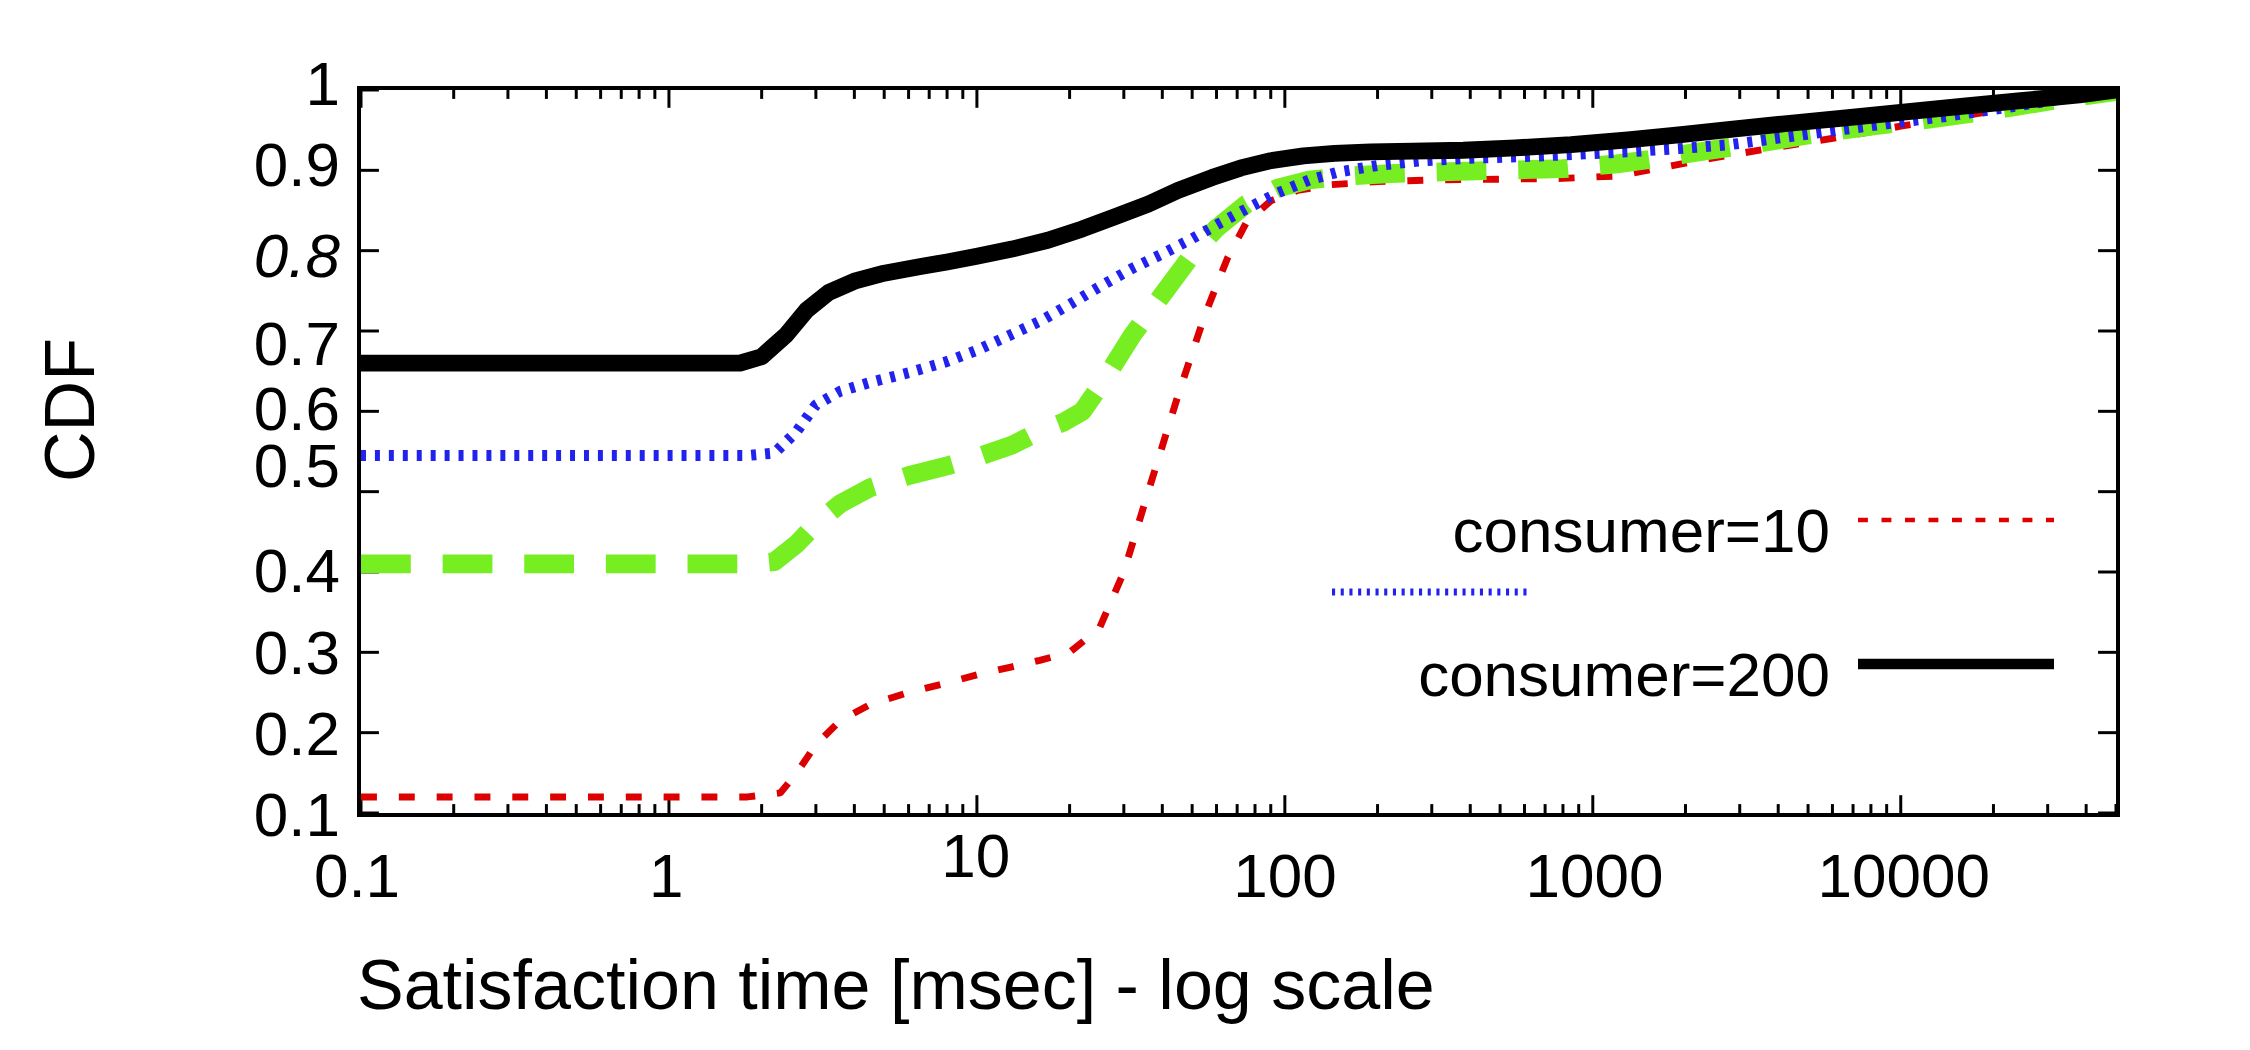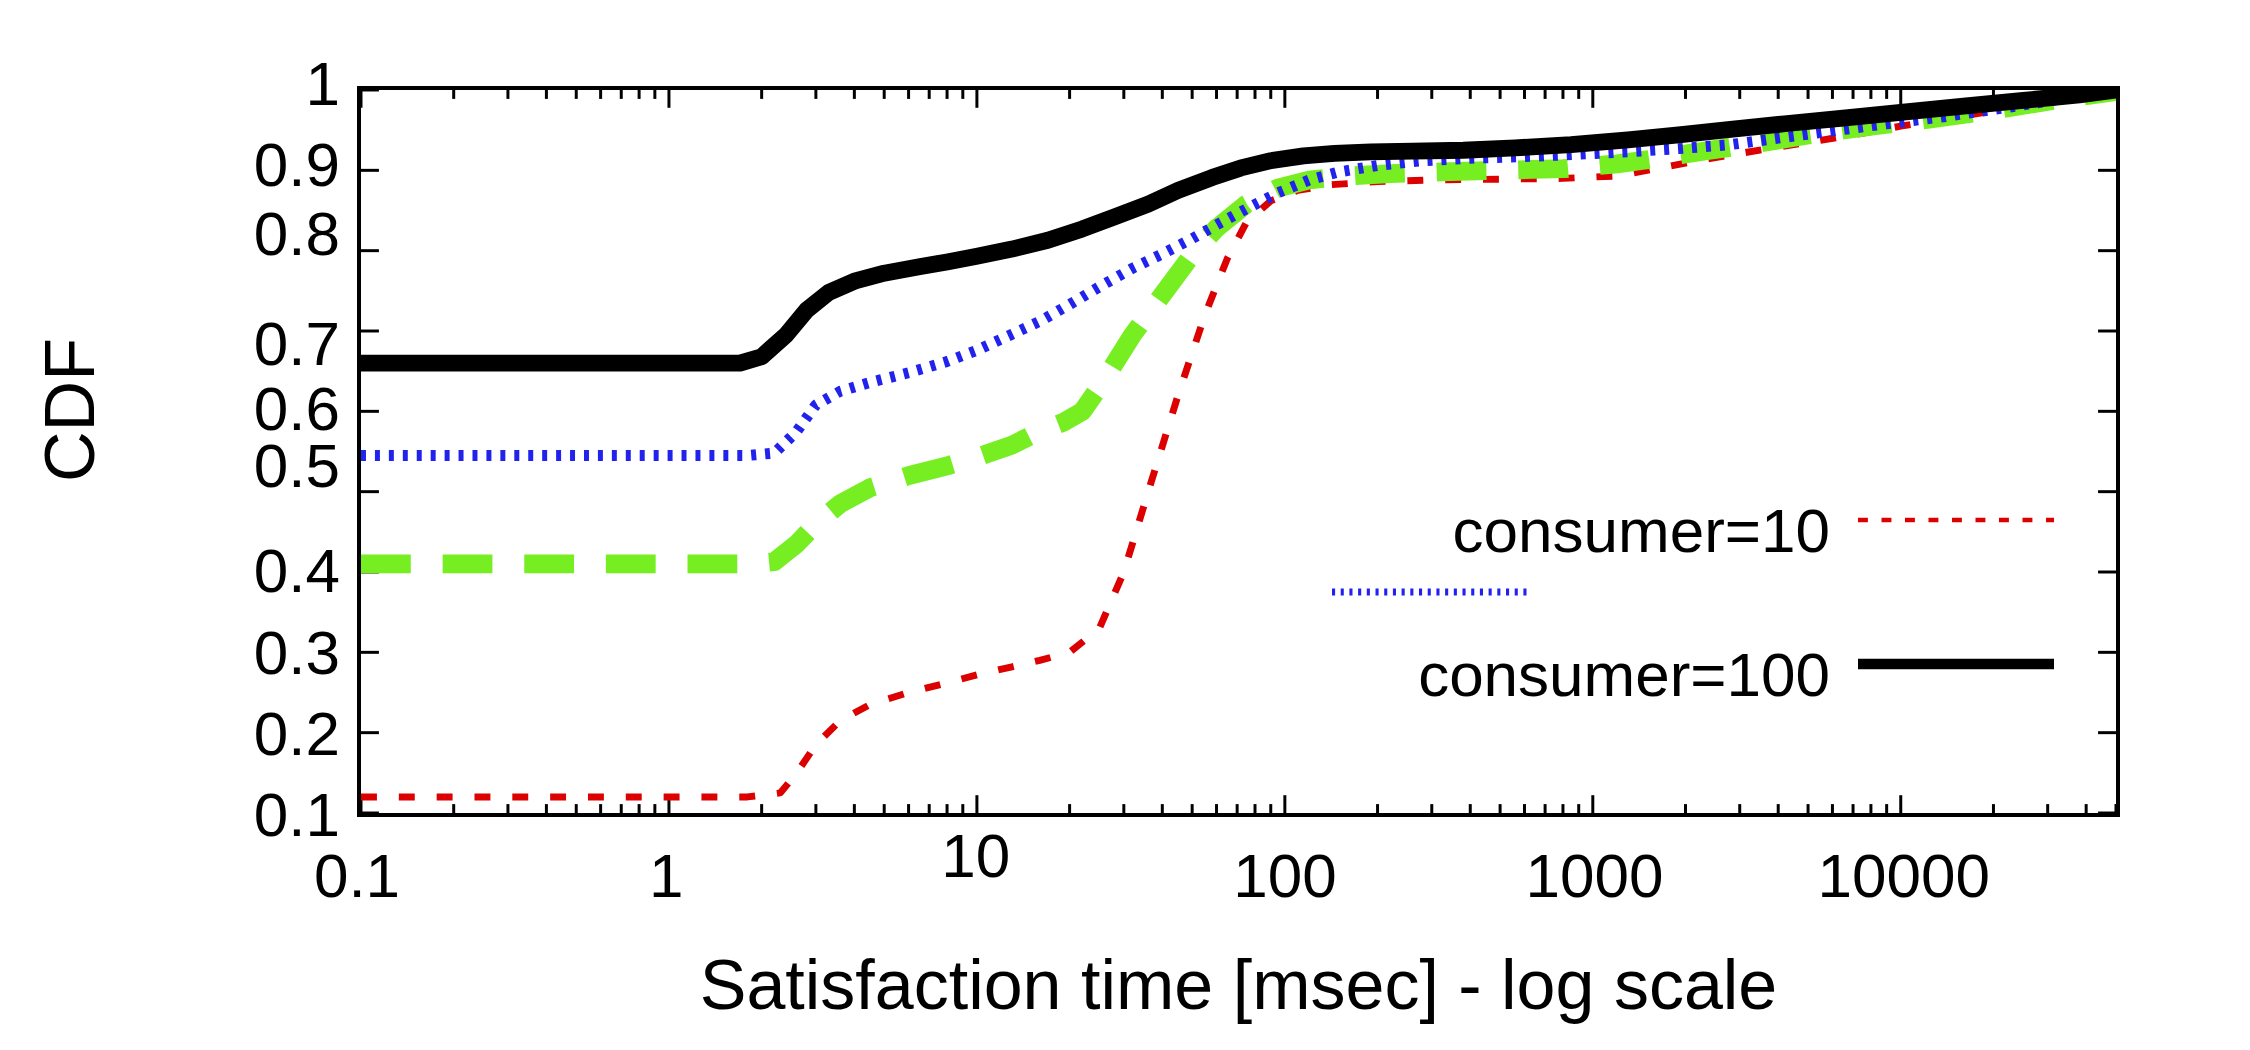--- a/index.html
+++ b/index.html
@@ -47,21 +47,21 @@
     white-space: nowrap;
     text-align: center;
     transform: translateX(-50%);
     line-height: 1;
   }
   
   #xlabel {
     position: absolute;
     left: 357px; top: 945px;
     width: 1763px;
-    text-align: center;
+    text-align: left;
     font-size: 70px;
     color: #000000;
     font-family: "Liberation Sans", sans-serif;
     white-space: nowrap;
   }
   #ylabel {
     position: absolute;
     left: -60px; top: 370px;
     width: 260px;
     text-align: center;
@@ -104,21 +104,21 @@
   <div id="ylabel">CDF</div>
 
   <div id="ytick-layer">
       <div class="ytick" style="top: 784px;">0.1</div>
       <div class="ytick" style="top: 702.778px;">0.2</div>
       <div class="ytick" style="top: 621.556px;">0.3</div>
       <div class="ytick" style="top: 540.333px;">0.4</div>
       <div class="ytick" style="top: 435px;">0.5</div>
       <div class="ytick" style="top: 377.889px;">0.6</div>
       <div class="ytick" style="top: 296.667px; margin-top: 16px;">0.7</div>
-      <div class="ytick" style="top: 203px;">0.8</div>
+      <div class="ytick" style="top: 225px; font-style: italic;">0.8</div>
       <div class="ytick" style="top: 134.222px;">0.9</div>
       <div class="ytick" style="top: 53px;">1</div>
     </div>
 
   <div id="plot-area">
     <svg id="plot-svg" viewBox="0 0 1763 731" preserveAspectRatio="none">
       <g id="ticks-group">
           <line x1="0" y1="731" x2="0" y2="713" stroke="#000" stroke-width="3"></line>
           <line x1="0" y1="0" x2="0" y2="18" stroke="#000" stroke-width="3"></line>
           <line x1="309.3541462156556" y1="731" x2="309.3541462156556" y2="713" stroke="#000" stroke-width="3"></line>
@@ -270,21 +270,21 @@
         </span>
       </div>
       <div class="legend-row">
         <span class="legend-key">
           <svg viewBox="0 0 200 40">
             <line x1="2" y1="20" x2="198" y2="20" stroke="#2222EE" stroke-width="6.82" stroke-linecap="butt" stroke-dasharray="3.1 5.6"></line>
           </svg>
         </span>
       </div>
       <div class="legend-row">
-        <span class="legend-label">consumer=100</span>
+        <span class="legend-label">consumer=200</span>
         <span class="legend-key">
           <svg viewBox="0 0 200 40">
             <line x1="2" y1="20" x2="198" y2="20" stroke="#000000" stroke-width="10.54" stroke-linecap="butt"></line>
           </svg>
         </span>
       </div>
     </div>
 
 </div>
 

